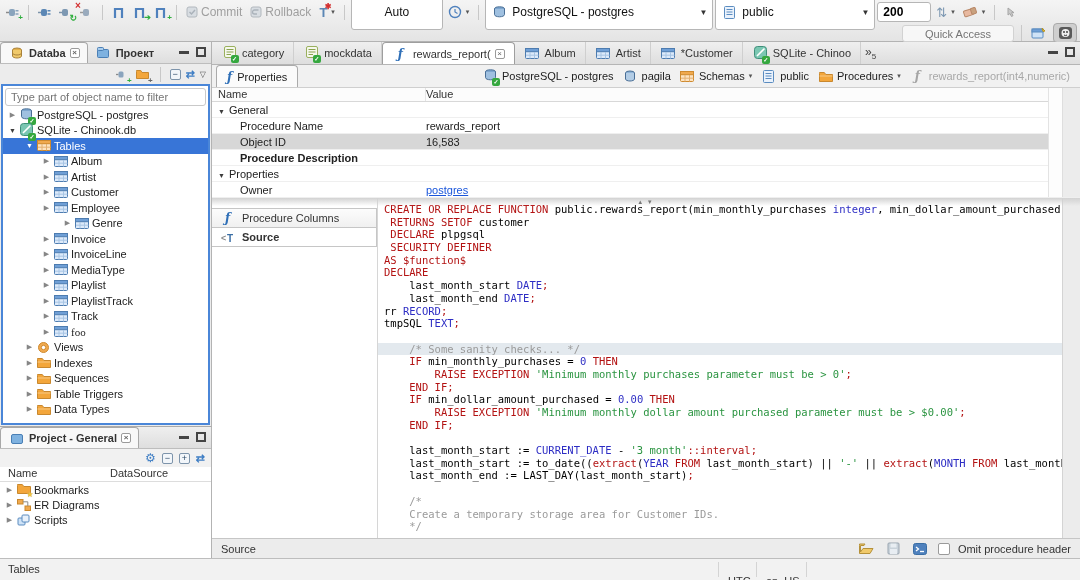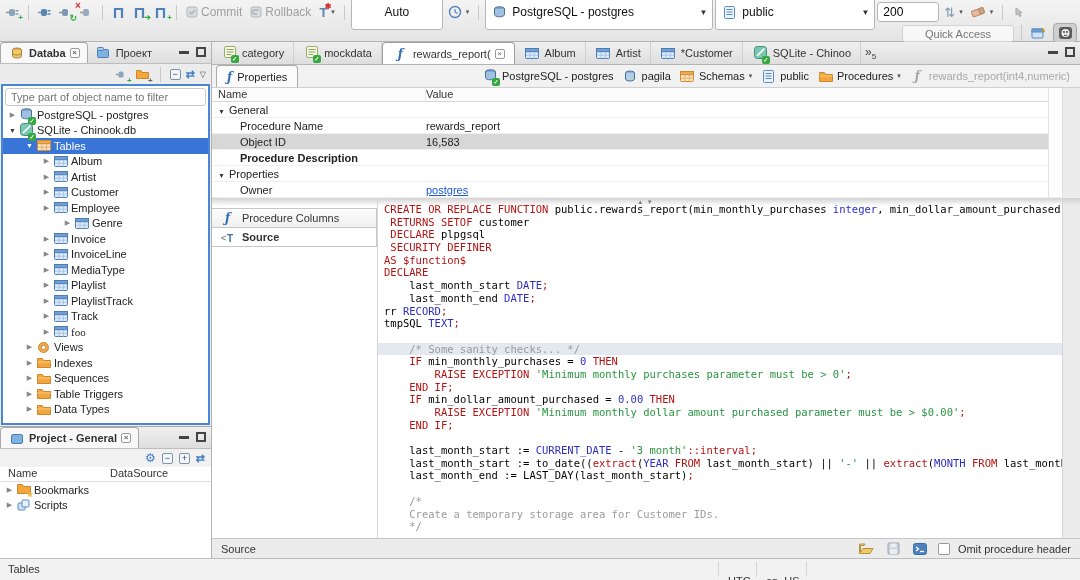--- a/index.html
+++ b/index.html
@@ -13,37 +13,37 @@
   .tb-row1 { position:absolute; top:1px; left:3px; height:22px; display:flex; align-items:center; gap:2px; }
   .tb-sep { width:1px; height:15px; background:#c8c8c8; margin:0 4px; flex:none; }
   .tb-ico { width:19px; height:18px; display:inline-flex; align-items:center; justify-content:center; position:relative; flex:none; }
   .tb-btn { display:flex; align-items:center; gap:3px; padding:0 3px; font-size:12px; }
   .tb-btn.disabled { color:#9f9f9f; }
   .arr-s { font-size:7px; color:#555; margin-left:1px; }
   .combo { display:flex; align-items:center; gap:4px; background:#fff; border:1px solid #b6b6b6;
     border-radius:3px; height:36px; padding:0 5px; font-size:12px; color:#111; }
   .combo .arr-d { margin-left:auto; font-size:8px; color:#333; }
   .combo.auto { width:92px; justify-content:center; }
-  .num-input { width:62px; height:20px; border:1px solid #b6b6b6; border-radius:3px; background:#fff;
-    font-size:12px; padding:0 5px; font-family:"Liberation Sans",sans-serif; }
+  .num-input { width:54px; height:20px; border:1px solid #b6b6b6; border-radius:3px; background:#fff;
+    font-size:12px; padding:0 5px; font-family:"Liberation Sans",sans-serif;font-weight:bold; }
   .qa-input { position:absolute; top:25px; right:66px; width:112px; height:17px; border:1px solid #d2d2d2;
     border-radius:3px; background:#f7f7f7; color:#b8b8b8; text-align:center; font-size:11px;
     font-family:"Liberation Sans",sans-serif; }
   .persp { position:absolute; top:23px; display:inline-flex; align-items:center; justify-content:center;
     width:24px; height:20px; border-radius:4px; }
   .persp.active { background:#cfcfcf; border:1px solid #aaa; }
   .qa-sep { position:absolute; top:25px; right:58px; width:1px; height:16px; background:#c8c8c8; }
 
   .overlay { position:absolute; font-size:8px; line-height:1; font-weight:bold; }
 
   
   .left { position:absolute; top:42px; left:0; width:212px; bottom:22px; display:flex; flex-direction:column; background:#ececec; }
   .tabrow { height:22px; background:linear-gradient(#efefef,#dedede); border-bottom:1px solid #bdbdbd;
     display:flex; align-items:flex-end; position:relative; flex:none; }
-  .tab { height:21px; display:flex; align-items:center; gap:4px; padding:0 7px; color:#333; white-space:nowrap; }
+  .tab { height:21px; display:flex; align-items:center; gap:4px; padding:0 7px; color:#333; white-space:nowrap;font-weight:bold; }
   .tab.active { background:#f8f8f8; border:1px solid #a8a8a8; border-bottom:none; border-radius:4px 4px 0 0; font-weight:bold; }
   .tclose { display:inline-flex; align-items:center; justify-content:center; width:10px; height:10px;
     border:1px solid #9a9a9a; border-radius:2px; font-size:8px; line-height:1; color:#666; background:#fff; }
   .winbtns { position:absolute; right:5px; top:5px; display:flex; gap:7px; align-items:center; }
   .wmin { width:10px; height:3px; background:#444; display:inline-block; }
   .wmax { width:10px; height:10px; border:2px solid #444; display:inline-block; }
 
   .nav-panel { flex:1; display:flex; flex-direction:column; border-right:1px solid #b3b3b3; min-height:0; }
   .nav-tools { height:20px; display:flex; justify-content:flex-end; align-items:center; gap:5px; padding:0 5px; flex:none; }
   .mbox { width:11px; height:11px; border:1px solid #7d94ab; background:#f2f6fa; display:inline-flex;
@@ -610,20 +610,31 @@
       </div>
       <div id="proj-tree">
           <div class="proj-row" style="padding-left: 4px;">
             <span class="tw">▶</span>
             <span class="ic">
               <span style="position:relative;display:inline-block"><svg width="14" height="11">
                   <path d="M0.5 2.5 V10.5 H13.5 V3.5 H6.8 L5.3 1.5 H0.5 Z" fill="#f3a63b" stroke="#c9882e"></path>
                 </svg><span class="star">★</span></span>
             </span>
             <span class="lbl">Bookmarks</span>
+          </div>
+          <div class="proj-row" style="padding-left: 4px;">
+            <span class="tw">▶</span>
+            <span class="ic">
+              <svg width="14" height="12">
+                <rect x="0.5" y="0.5" width="5.5" height="4.5" fill="#f0a94e" stroke="#c9882e"></rect>
+                <rect x="8" y="7" width="5.5" height="4.5" fill="#f0a94e" stroke="#c9882e"></rect>
+                <path d="M6 2.8 H10.8 V7" stroke="#8a8a8a" fill="none"></path>
+              </svg>
+            </span>
+            <span class="lbl">ER Diagrams</span>
           </div>
           <div class="proj-row" style="padding-left: 4px;">
             <span class="tw">▶</span>
             <span class="ic">
               <svg width="13" height="12">
                 <rect x="1" y="4" width="7" height="7" rx="1" fill="#cfe3f7" stroke="#5b8cc0"></rect>
                 <rect x="5" y="1" width="7" height="7" rx="1" fill="#e8f1fb" stroke="#5b8cc0"></rect>
               </svg>
             </span>
             <span class="lbl">Scripts</span>

